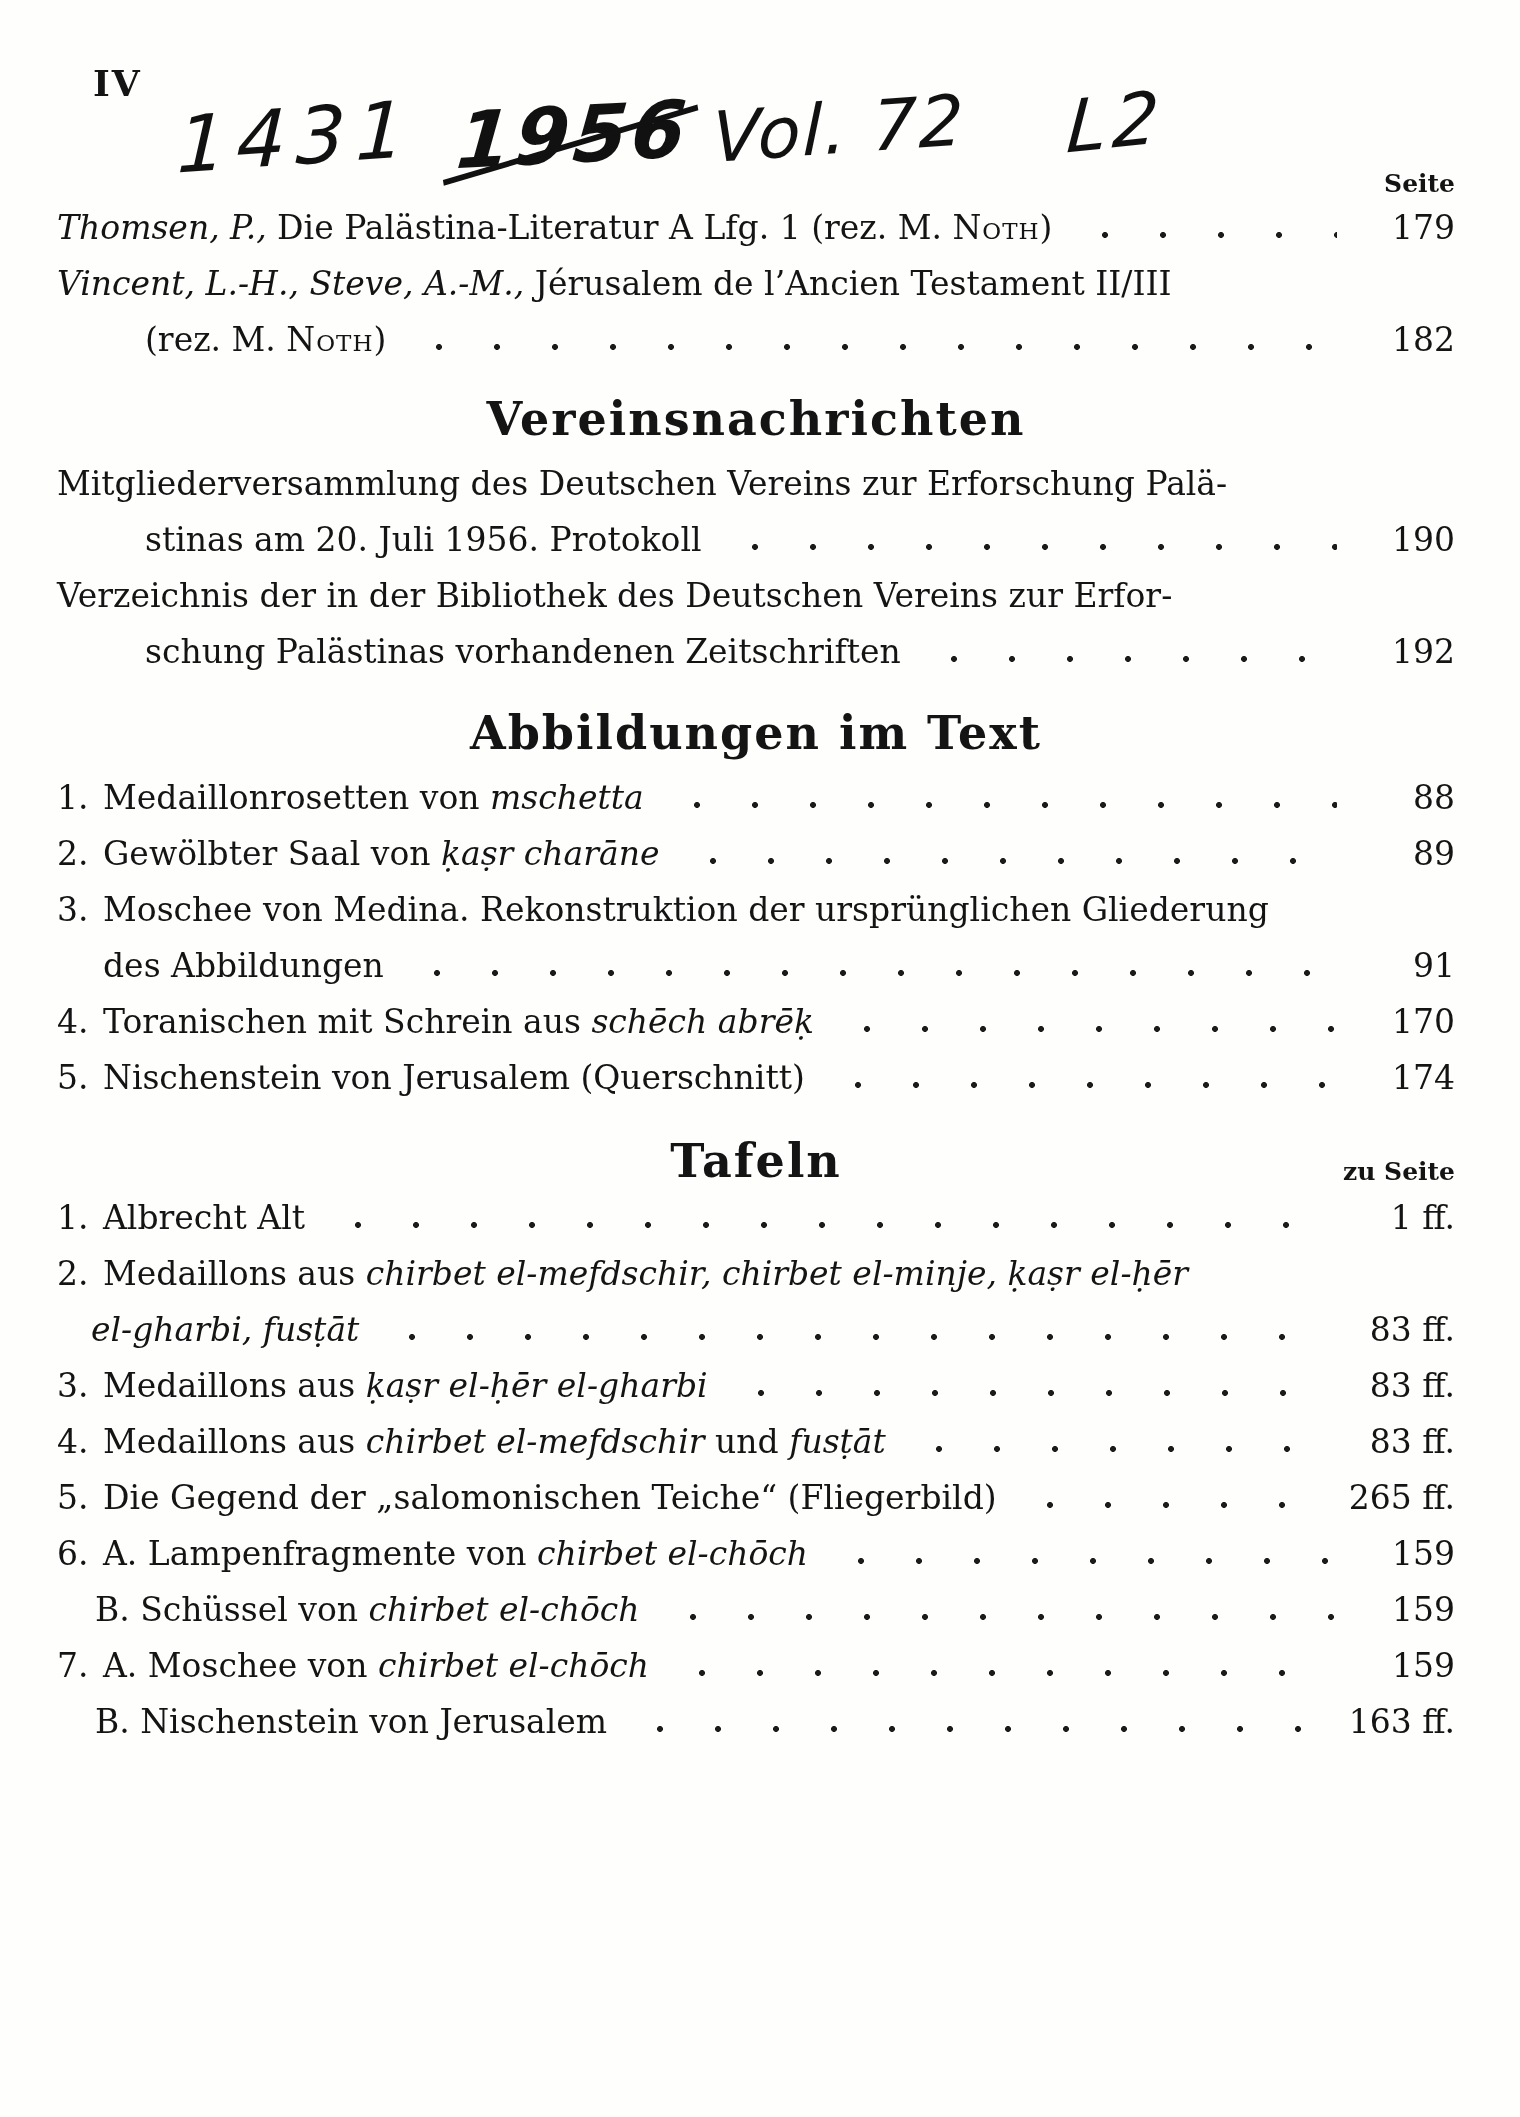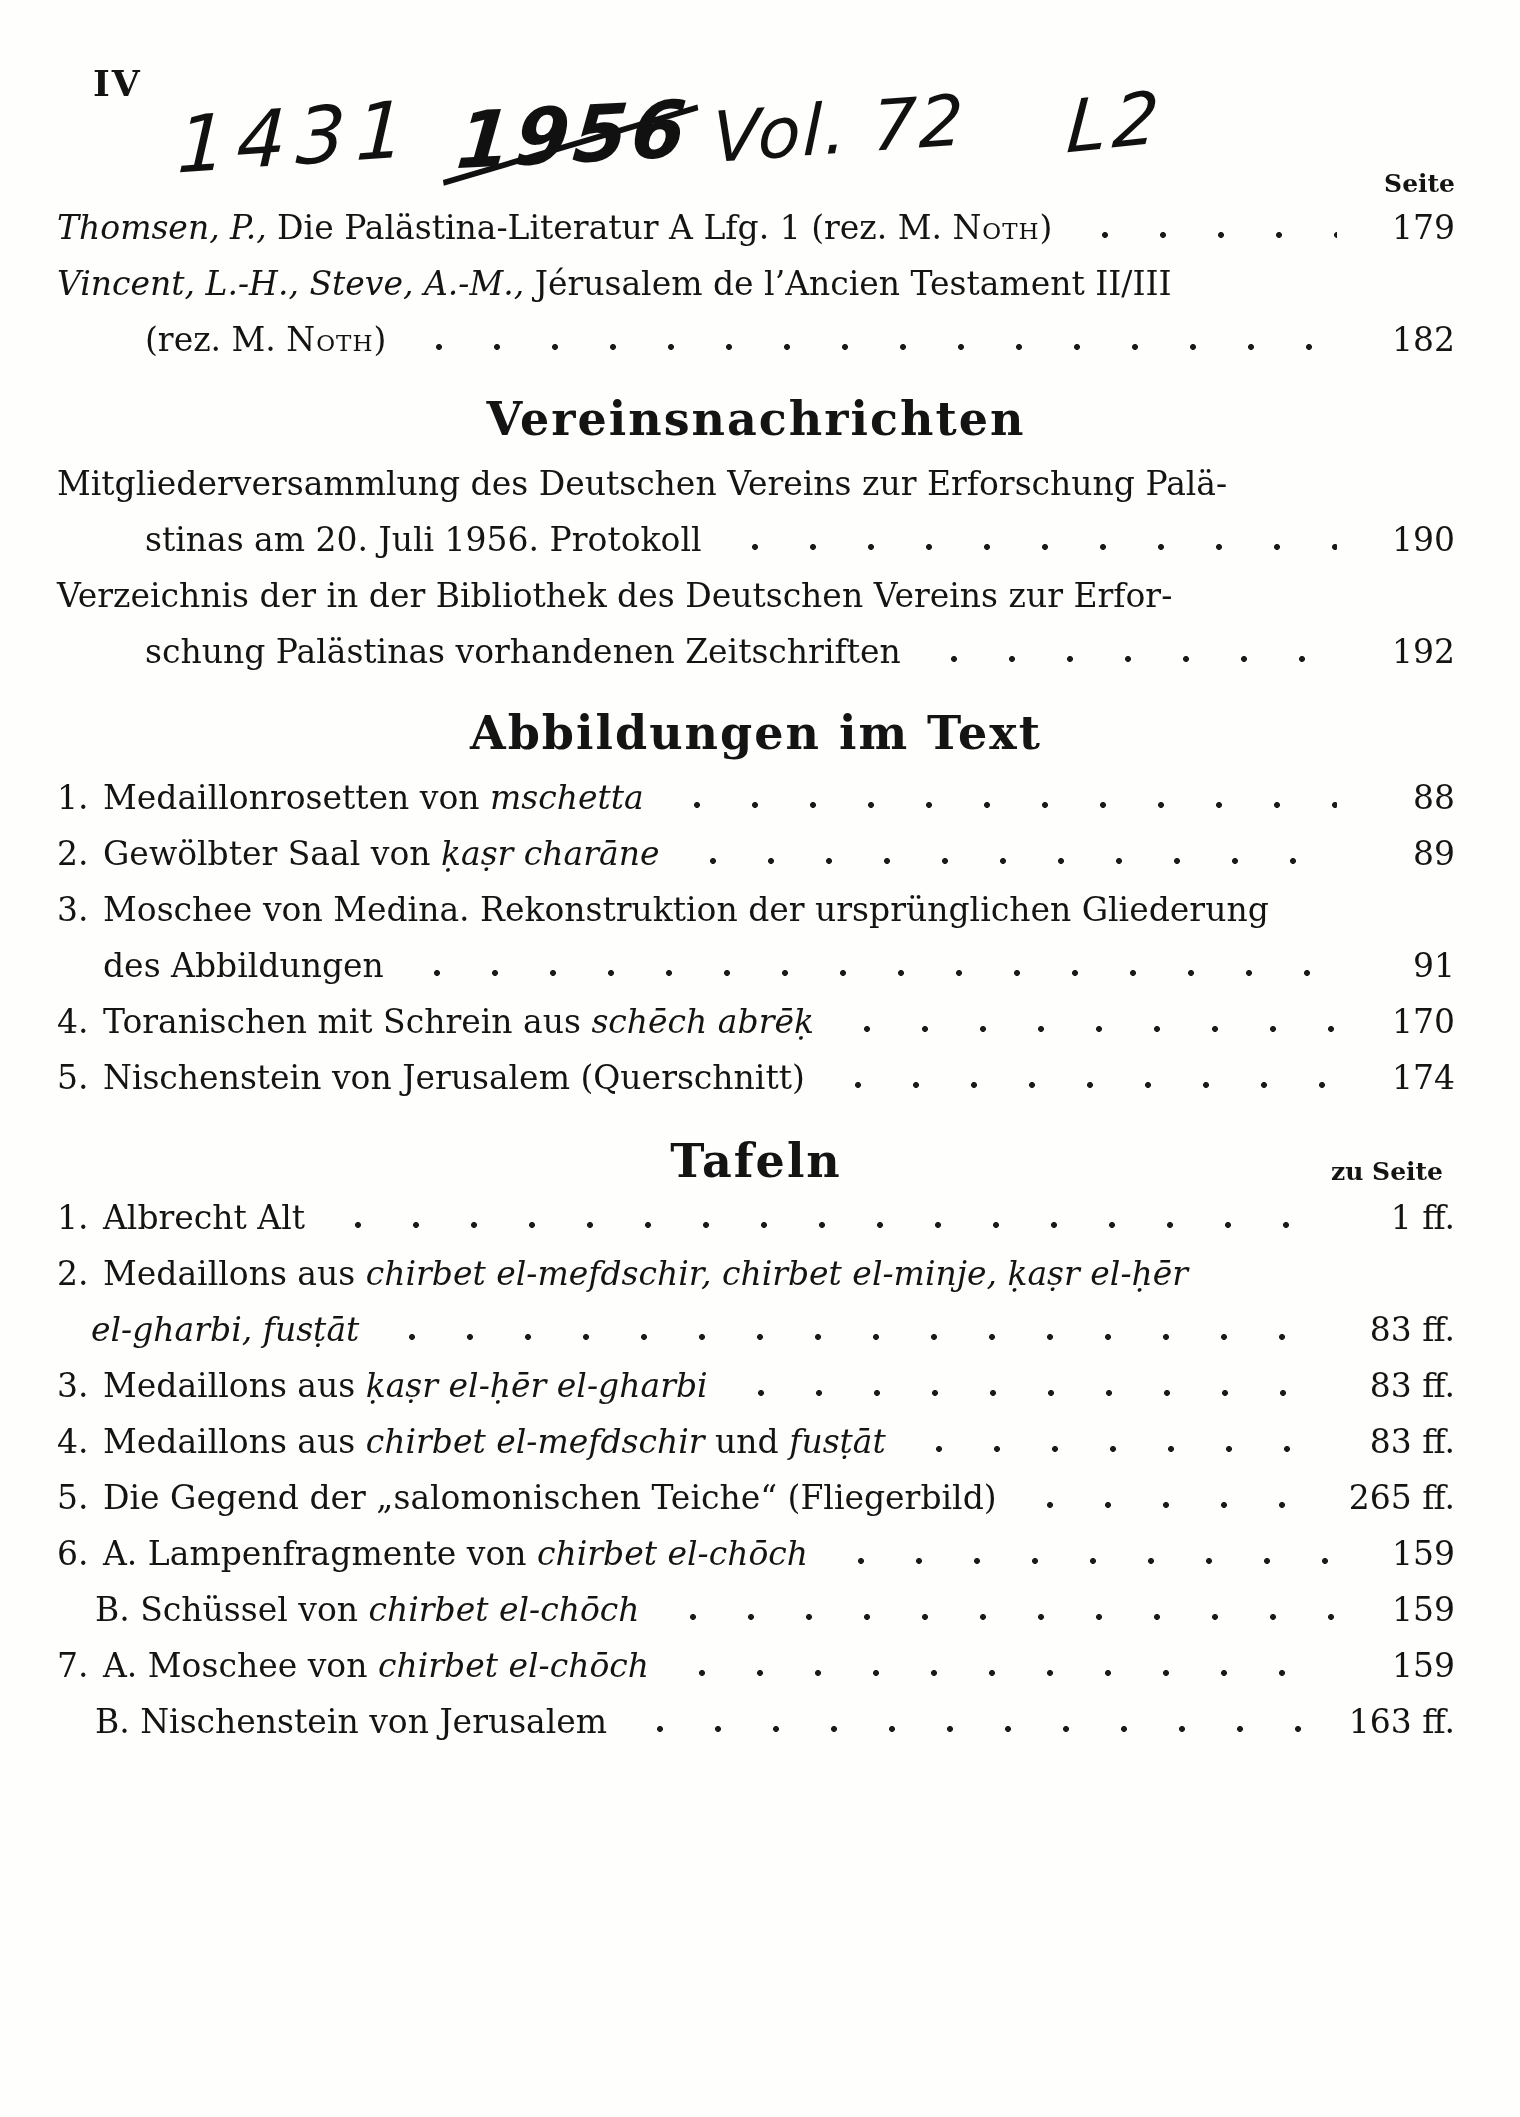--- a/index.html
+++ b/index.html
@@ -75,21 +75,21 @@
   
   .heading-row { position: relative; text-align: center; }
   .heading {
     font-size: 46px; font-weight: 700; letter-spacing: 2px;
     line-height: 58px; display: inline-block;
   }
   .h-verein { margin-top: 22px; margin-bottom: 8px; }
   .h-abbild { margin-top: 24px; margin-bottom: 8px; }
   .h-tafeln { margin-top: 26px; }
   .zu-seite-label {
-    position: absolute; right: 12px; bottom: 4px;
+    position: absolute; right: 0; bottom: 4px;
     font-size: 25px; font-weight: 700;
   }
 </style>
 </head>
 <body>
 
 <div class="page">
 
   <div class="header">
     <div class="corner-numeral">IV</div>

